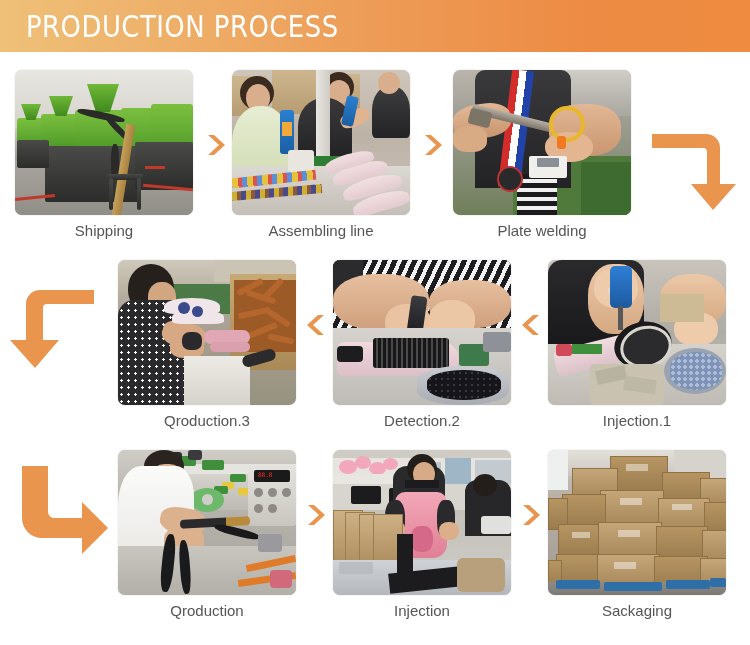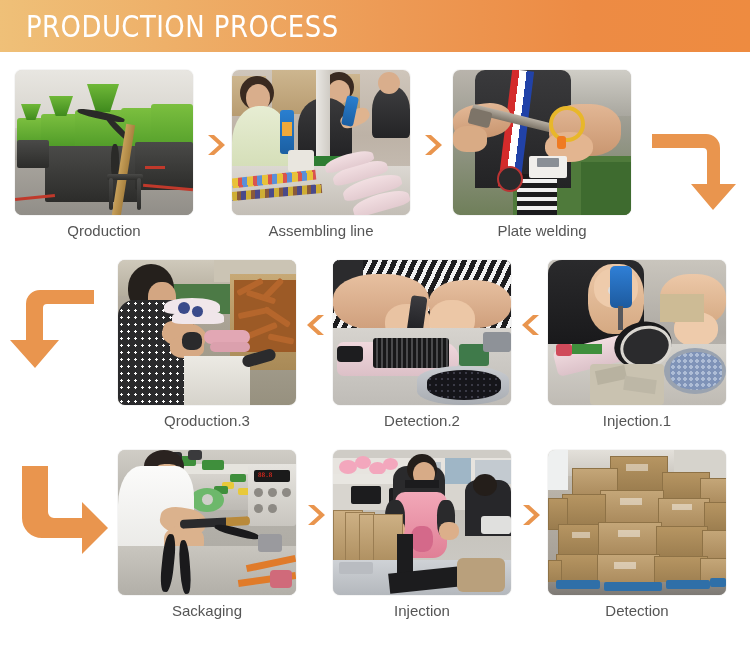--- a/index.html
+++ b/index.html
@@ -202,21 +202,21 @@
 
         <div class="dark" style="left:92px;top:104px;width:36px;height:6px;"></div>
         <div class="dark" style="left:94px;top:108px;width:4px;height:32px;"></div>
         <div class="dark" style="left:122px;top:108px;width:4px;height:32px;"></div>
 
         <div class="red" style="left:0;top:126px;width:40px;height:3px;transform:rotate(-6deg);"></div>
         <div class="red" style="left:128px;top:116px;width:50px;height:3px;transform:rotate(5deg);"></div>
         <div class="red" style="left:130px;top:96px;width:20px;height:3px;"></div>
       </div>
     </div>
-    <div class="caption" style="top:152px;">Qroduction</div>
+    <div class="caption" style="top:152px;">Shipping</div>
   </div>
 
   <div class="chev" style="left:203px;top:72px;">
     <svg width="26" height="26" viewBox="0 0 26 26">
         <path d="M5 3 L16 13 L5 23 L11 23 L22 13 L11 3 Z" fill="#e9954e"></path>
       </svg>
   </div>
 
   <div class="cell" style="left:232px;top:10px;width:178px;">
     <div class="photo p2" style="left:0;top:0;width:178px;height:145px;">
@@ -481,21 +481,21 @@
         <div class="el" style="left:0;top:96px;width:178px;height:49px;background:linear-gradient(180deg,#c9c6bf,#b2afa8);"></div>
         <div class="wire" style="left:44px;top:84px;width:12px;height:58px;transform:rotate(6deg);"></div>
         <div class="wire" style="left:62px;top:90px;width:10px;height:54px;transform:rotate(-4deg);"></div>
         <div class="wire" style="left:96px;top:78px;width:46px;height:8px;transform:rotate(14deg);"></div>
         <div class="org" style="left:128px;top:110px;width:50px;height:7px;transform:rotate(-12deg);"></div>
         <div class="org" style="left:120px;top:126px;width:58px;height:7px;transform:rotate(-8deg);"></div>
         <div class="el" style="left:140px;top:84px;width:24px;height:18px;background:#9a9a9e;border-radius:3px;"></div>
         <div class="el" style="left:152px;top:120px;width:22px;height:18px;background:#d06a7a;border-radius:4px;"></div>
       </div>
     </div>
-    <div class="caption" style="top:152px;">Sackaging</div>
+    <div class="caption" style="top:152px;">Qroduction</div>
   </div>
 
   <div class="chev" style="left:303px;top:62px;">
     <svg width="26" height="26" viewBox="0 0 26 26">
         <path d="M5 3 L16 13 L5 23 L11 23 L22 13 L11 3 Z" fill="#e9954e"></path>
       </svg>
   </div>
 
   <div class="cell" style="left:333px;top:10px;width:178px;">
     <div class="photo p8" style="left:0;top:0;width:178px;height:145px;">
@@ -589,15 +589,15 @@
         <div class="lbl" style="left:66px;top:112px;width:22px;height:7px;"></div>
         <div class="lbl" style="left:24px;top:82px;width:18px;height:6px;"></div>
 
         <div class="el" style="left:0;top:132px;width:178px;height:13px;background:linear-gradient(180deg,#8e8a84,#7d7974);"></div>
         <div class="pal" style="left:8px;top:130px;width:44px;height:9px;"></div>
         <div class="pal" style="left:56px;top:132px;width:58px;height:9px;"></div>
         <div class="pal" style="left:118px;top:130px;width:44px;height:9px;"></div>
         <div class="pal" style="left:162px;top:128px;width:16px;height:9px;"></div>
       </div>
     </div>
-    <div class="caption" style="top:152px;">Detection</div>
+    <div class="caption" style="top:152px;">Sackaging</div>
   </div>
 </div>
 
 </body></html>

